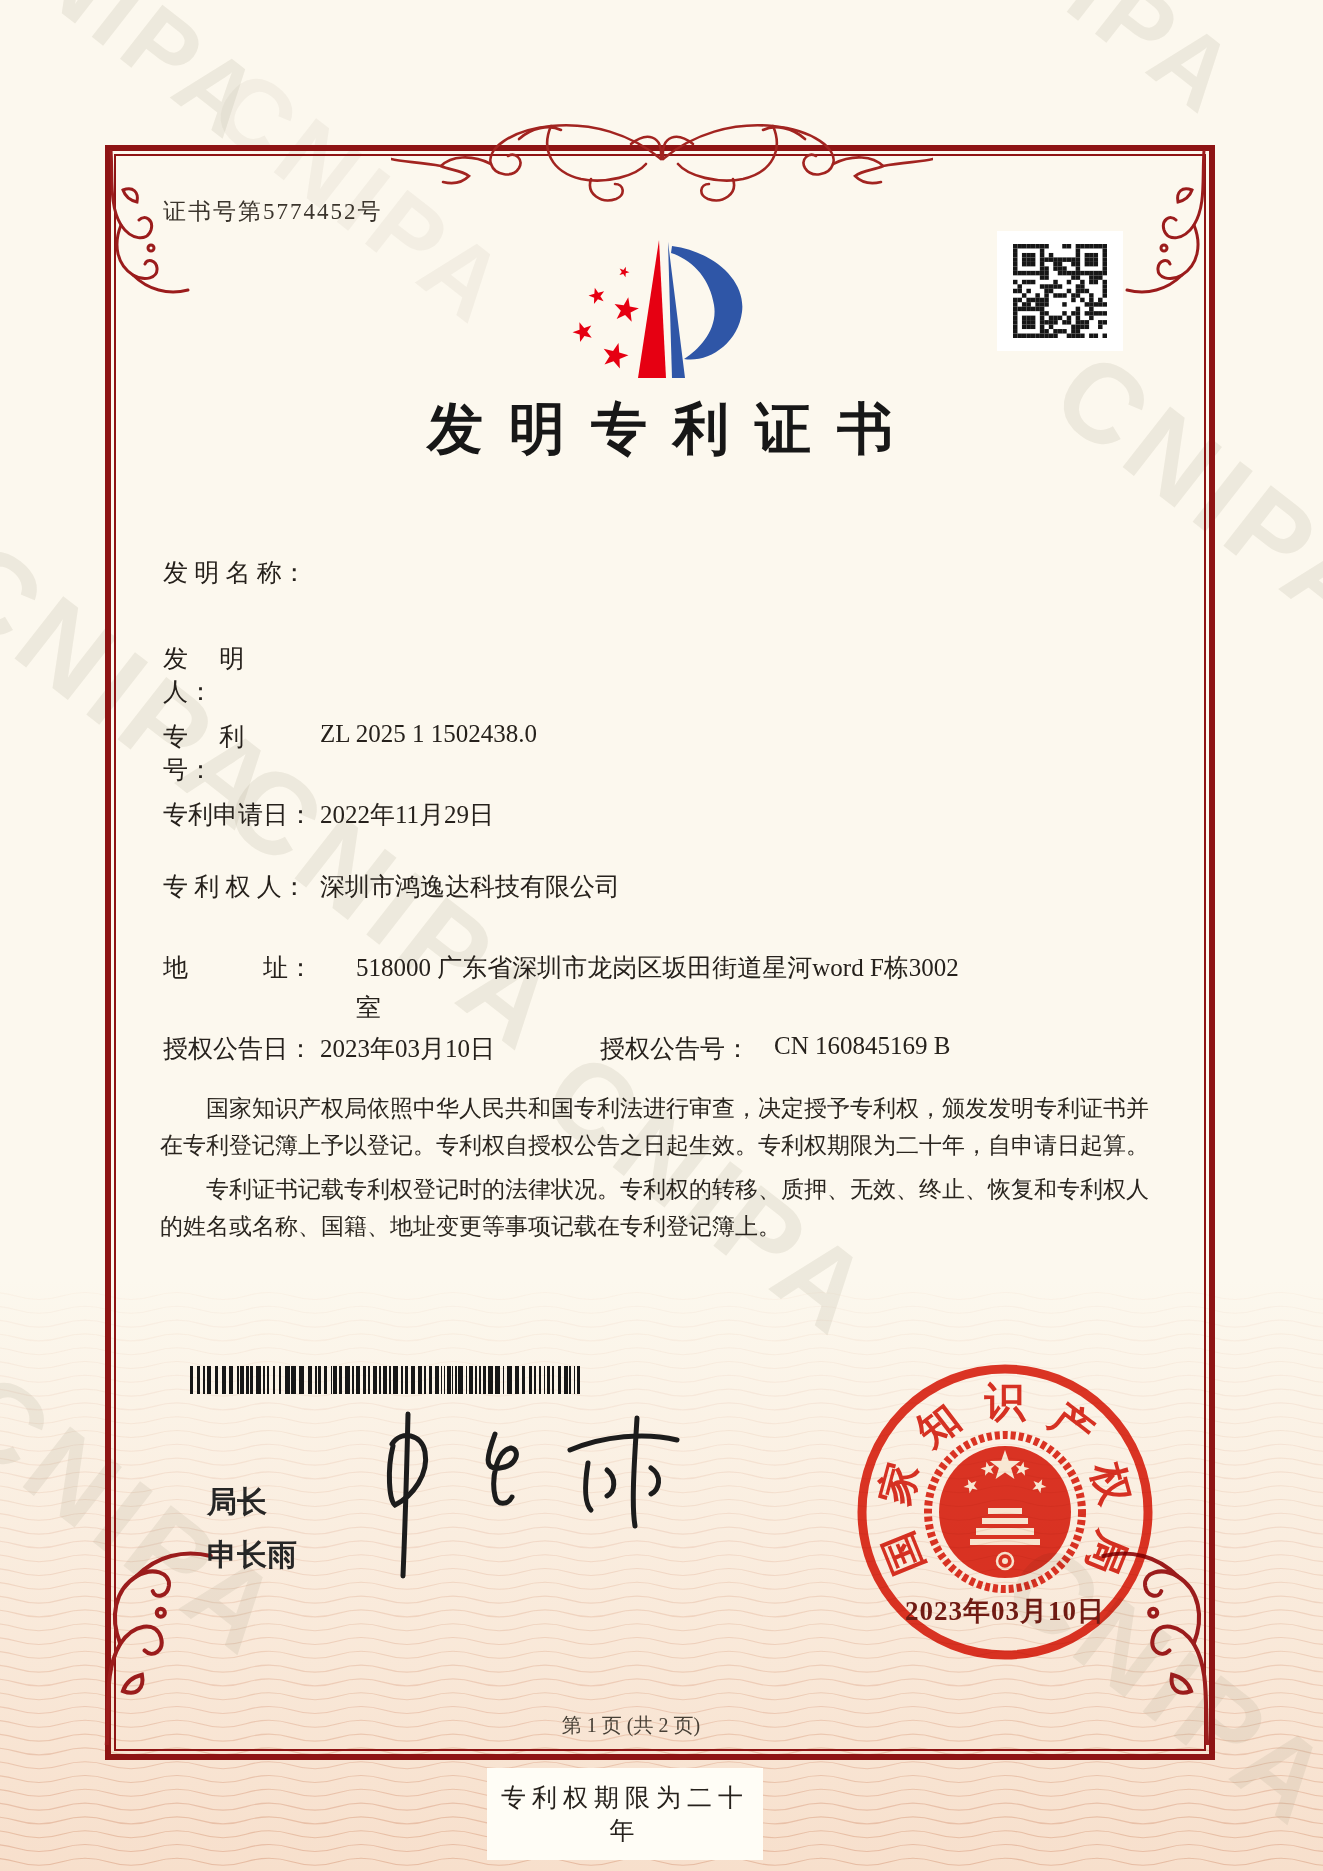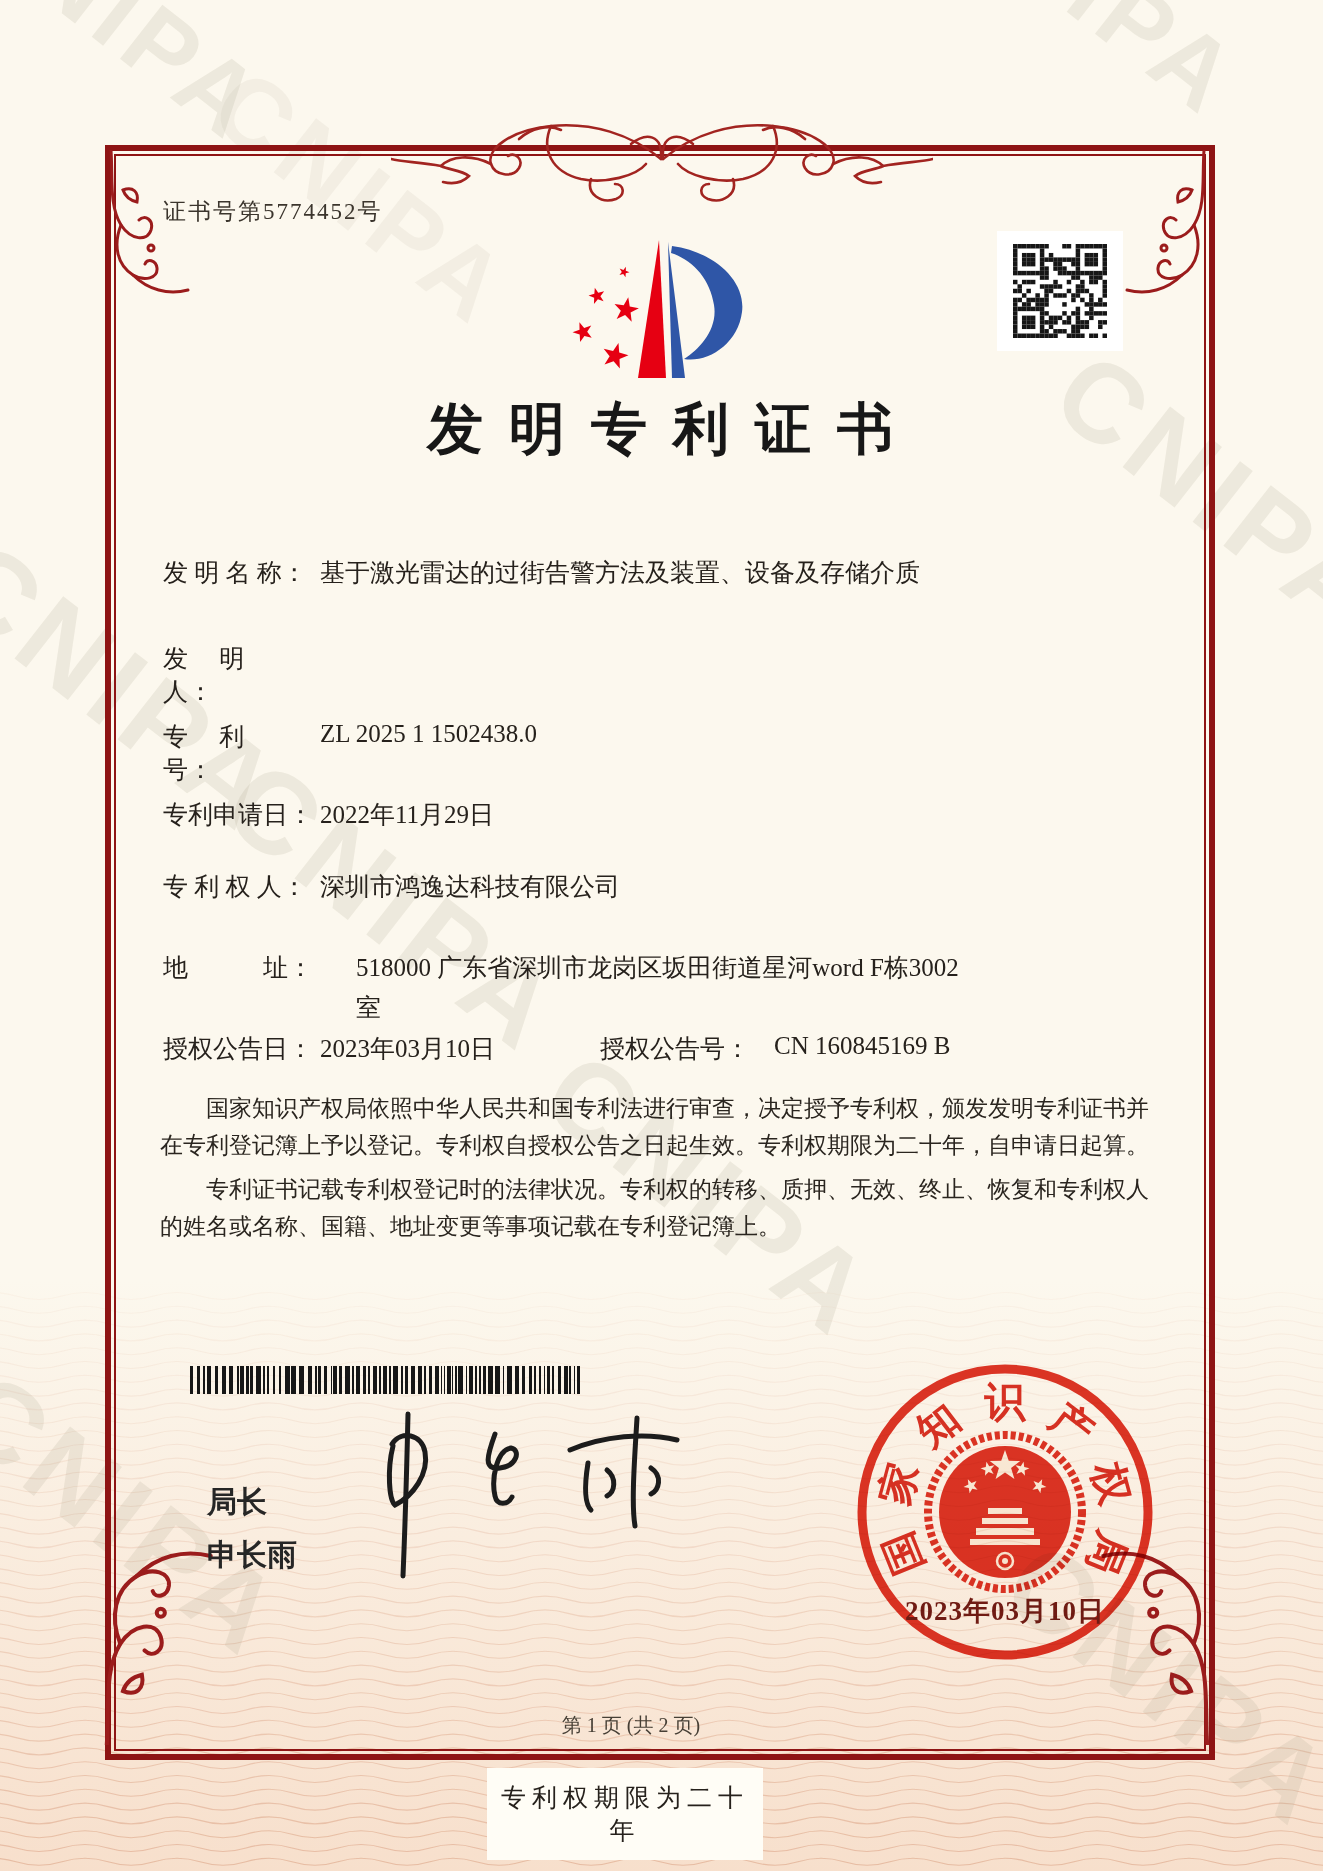--- a/index.html
+++ b/index.html
@@ -406,21 +406,20 @@
       <rect x="75.31" y="88.60" width="4.43" height="4.43"></rect>
       <rect x="79.74" y="88.60" width="4.43" height="4.43"></rect>
       <rect x="88.60" y="88.60" width="4.43" height="4.43"></rect>
     </svg>
 </div>
 
 <div class="title">发明专利证书</div>
 
 <div class="row" style="top:556px">
   <span class="flabel">发 明 名 称：</span>
-  <span class="fvalue">基于激光雷达的过街告警方法及装置、设备及存储介质</span>
 </div>
 <div class="row" style="top:642px">
   <span class="flabel">发　 明　 人：</span>
 </div>
 <div class="row" style="top:720px">
   <span class="flabel">专　 利　 号：</span>
   <span class="fvalue">ZL 2025 1 1502438.0</span>
 </div>
 <div class="row" style="top:798px">
   <span class="flabel">专利申请日：</span>

